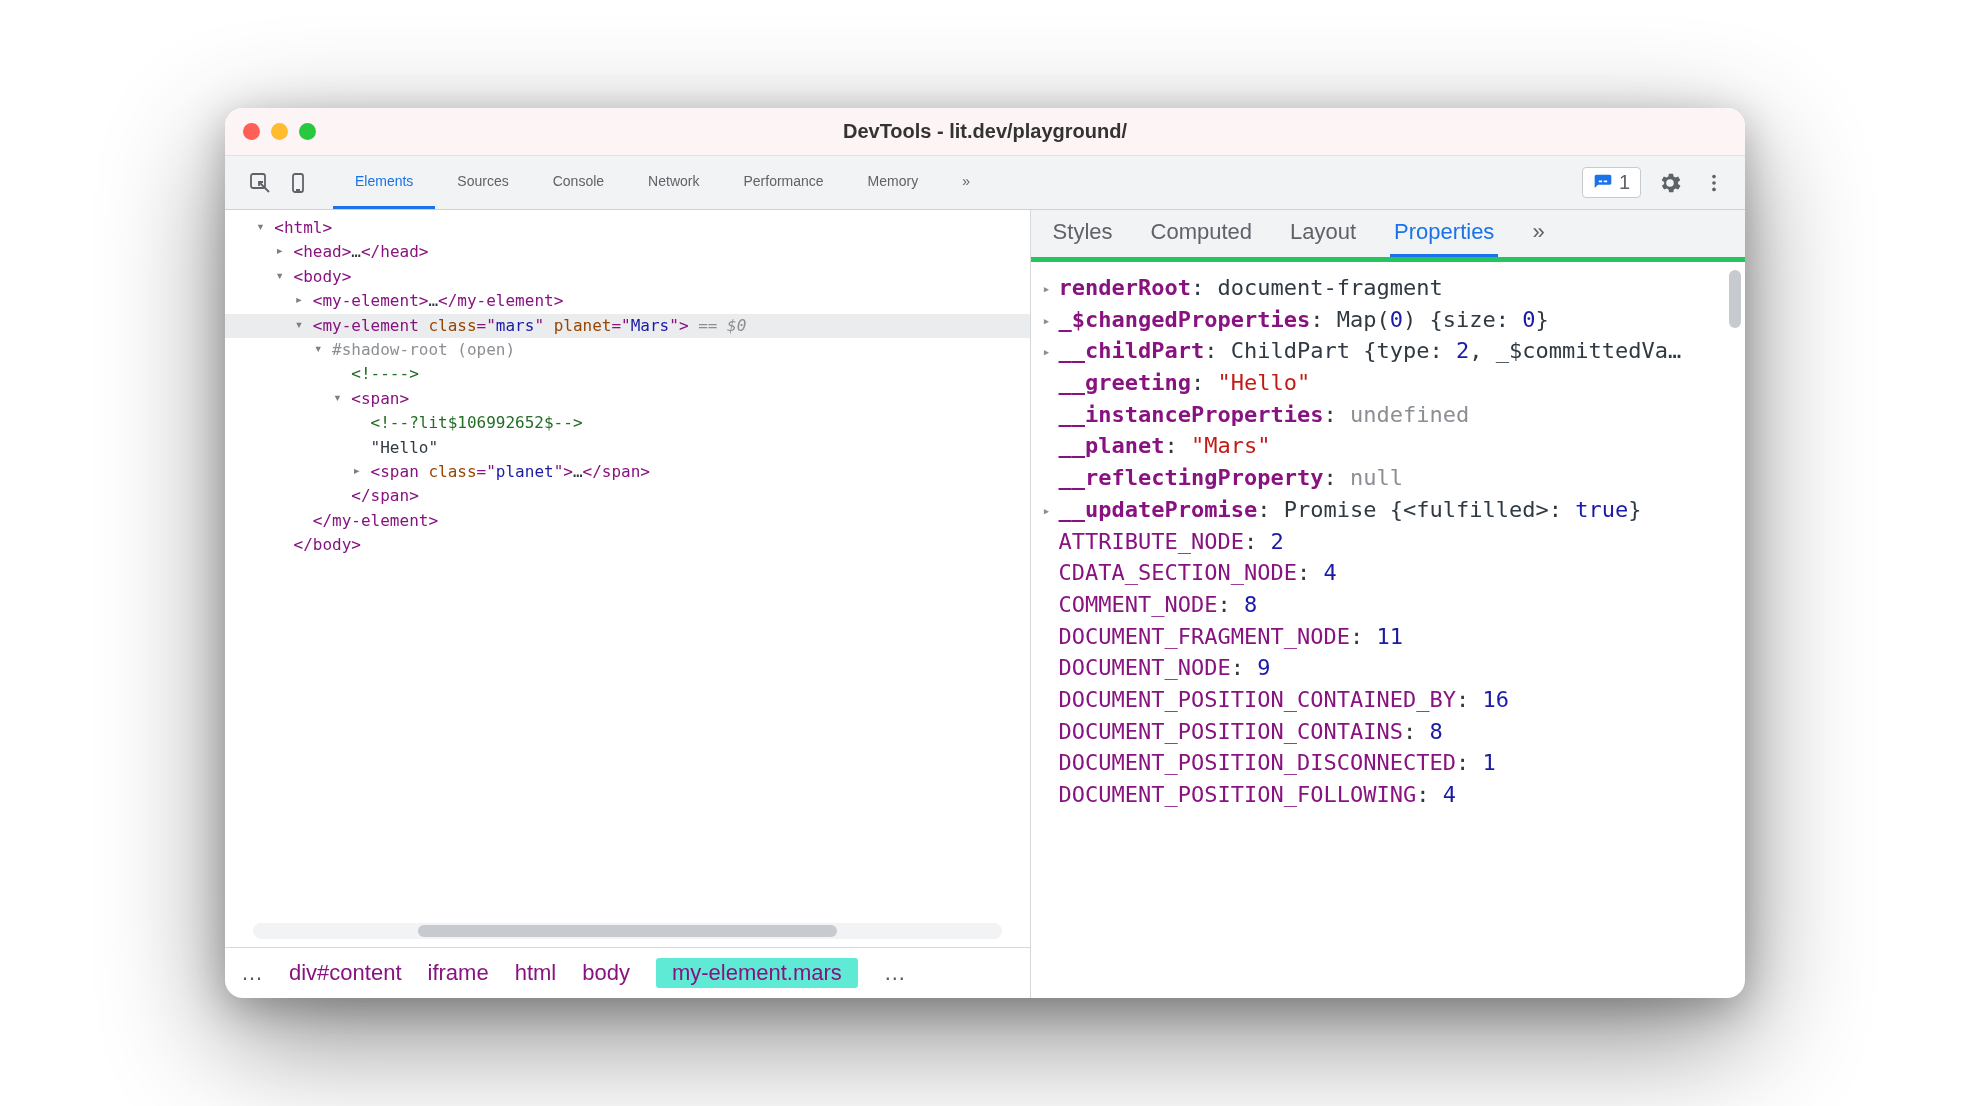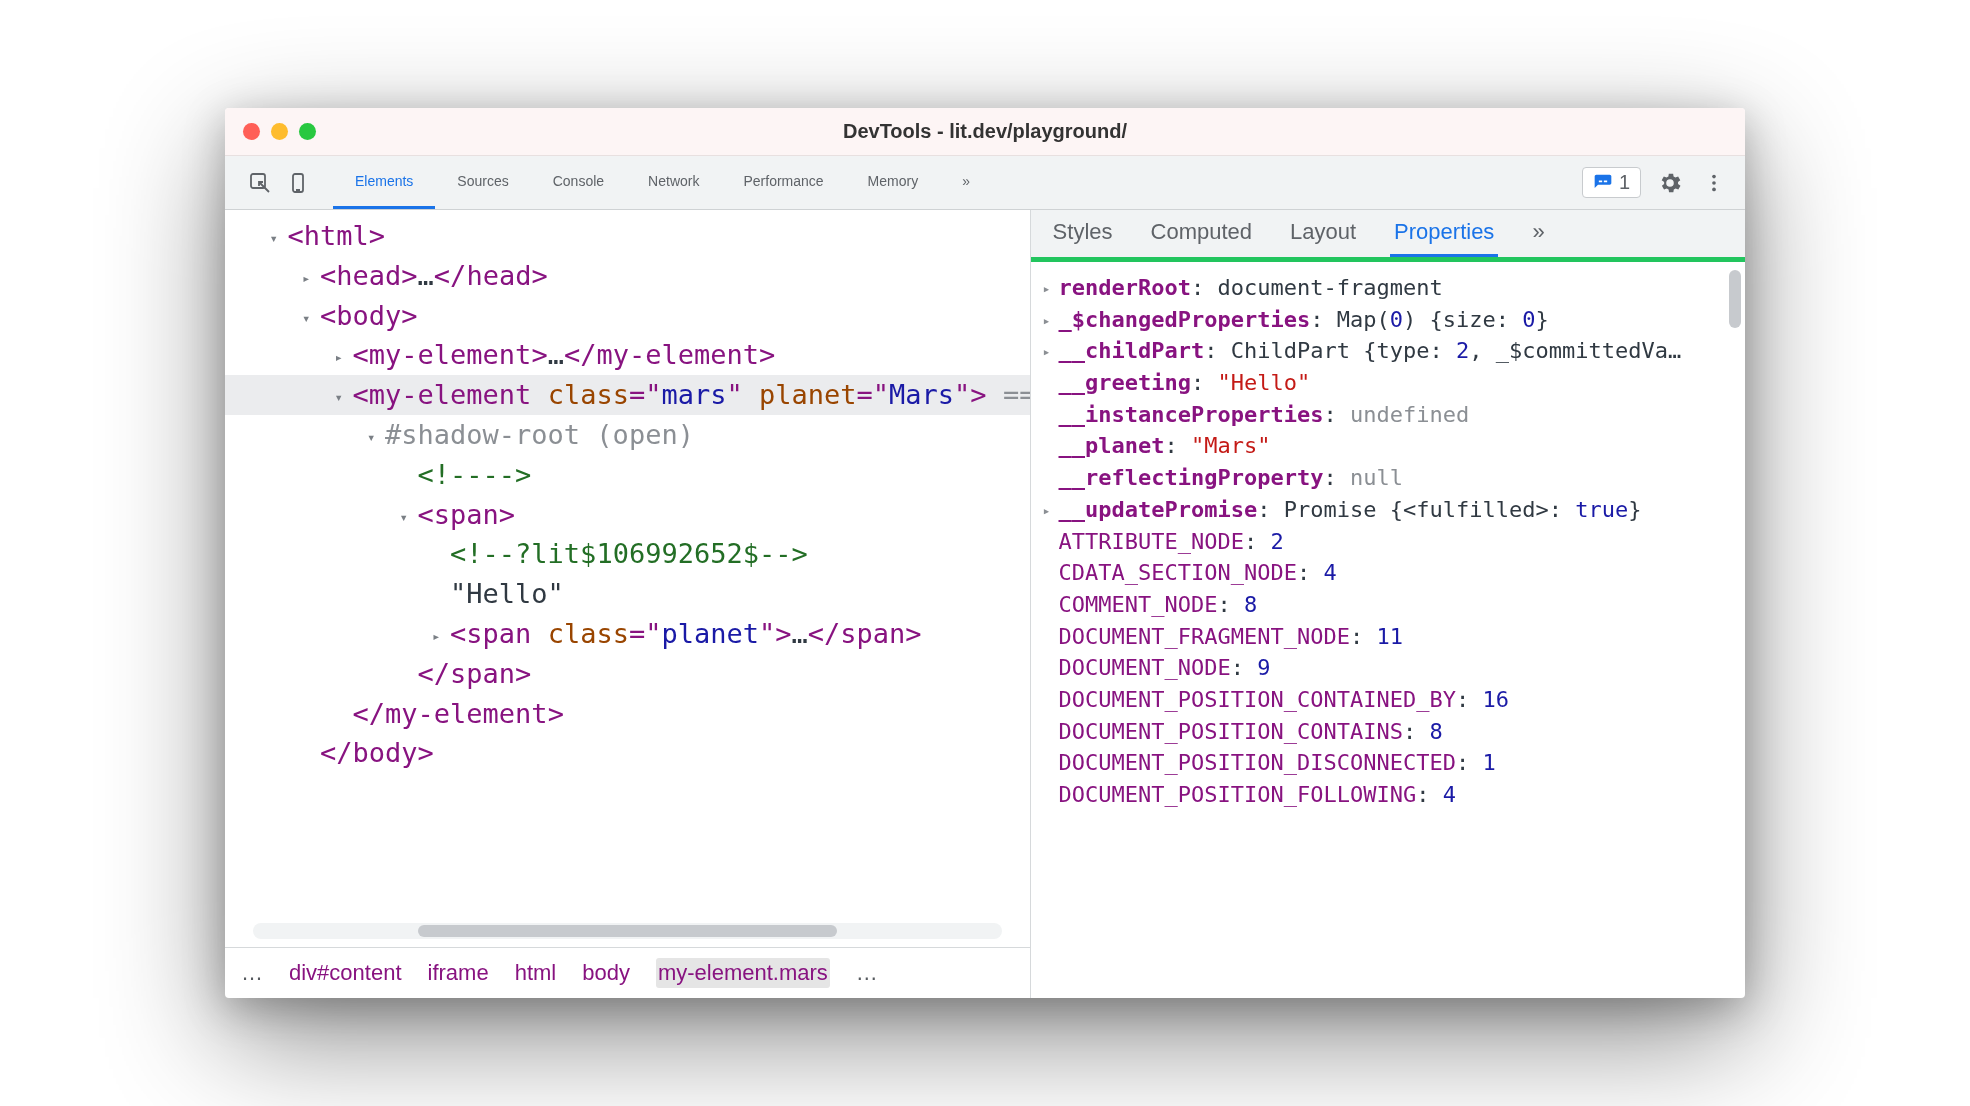--- a/index.html
+++ b/index.html
@@ -9,21 +9,21 @@
   width: 1970px;
   height: 1106px;
   display: flex;
   align-items: center;
   justify-content: center;
 }
 .window {
   width: 1520px;
   height: 890px;
   background: #fff;
-  border-radius: 4px;
+  border-radius: 18px;
   box-shadow: 0 40px 120px rgba(0,0,0,0.45), 0 10px 40px rgba(0,0,0,0.25);
   overflow: hidden;
   display: flex;
   flex-direction: column;
 }
 .titlebar {
   height: 48px;
   background: #fdf5f5;
   display: flex;
   align-items: center;
@@ -91,21 +91,21 @@
 .right-pane {
   flex:1;
   display:flex; flex-direction:column;
   min-width:0;
 }
 .dom-tree {
   flex:1;
   overflow:auto;
   padding: 6px 0 0 0;
   font-family: "SF Mono", Menlo, Consolas, monospace;
-  font-size: 27px;
+  font-size: 16px;
   line-height: 1.4;
 }
 .dom-tree .row {
   white-space: pre;
   padding: 1px 12px;
 }
 .dom-tree .row.selected {
   background: #ebecee;
 }
 .caret::before {
@@ -134,21 +134,21 @@
   position:absolute; top:2px; bottom:2px; left:22%; width:56%;
   background:#c7cace; border-radius:6px;
 }
 .breadcrumbs {
   border-top: 1px solid #d6d9db;
   padding: 10px 16px;
   display:flex; align-items:center; gap: 26px;
   font-size: 22px;
 }
 .bc-item { color: #881380; cursor:pointer; }
-.bc-item.active { background:#e5e5e5; padding:2px 2px; border-radius:3px; }
+.bc-item.active { background:#5eead4; padding:2px 16px; border-radius:3px; }
 .bc-ellipsis { color: #565a5f; }
 .right-tabs {
   height: 52px;
   border-bottom: 5px solid #22c55e;
   display:flex; align-items:center; padding: 0 18px; gap: 30px;
   font-size: 22px; color:#5f6368;
   background:#f1f3f4;
 }
 .rt { padding: 0 4px; height:100%; display:flex; align-items:center; border-bottom: 3px solid transparent; cursor:pointer;}
 .rt.active { color:#1a73e8; border-bottom-color:#1a73e8; }

